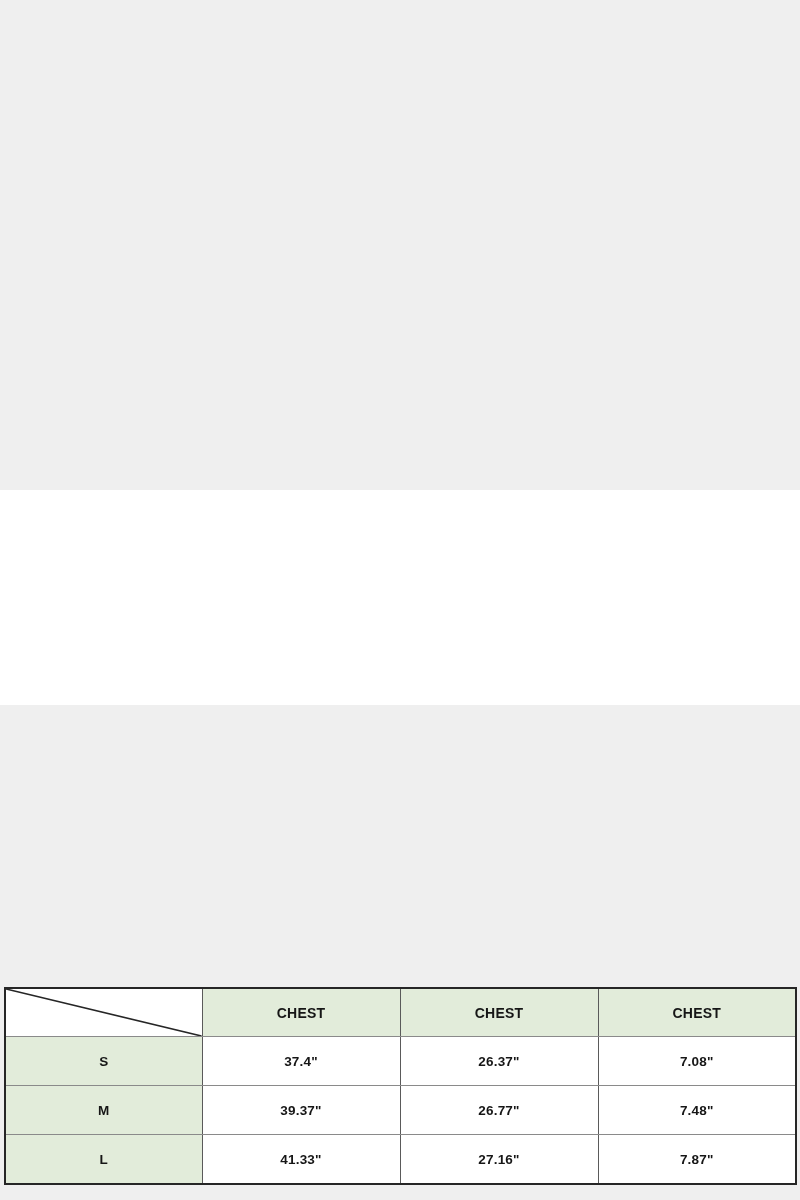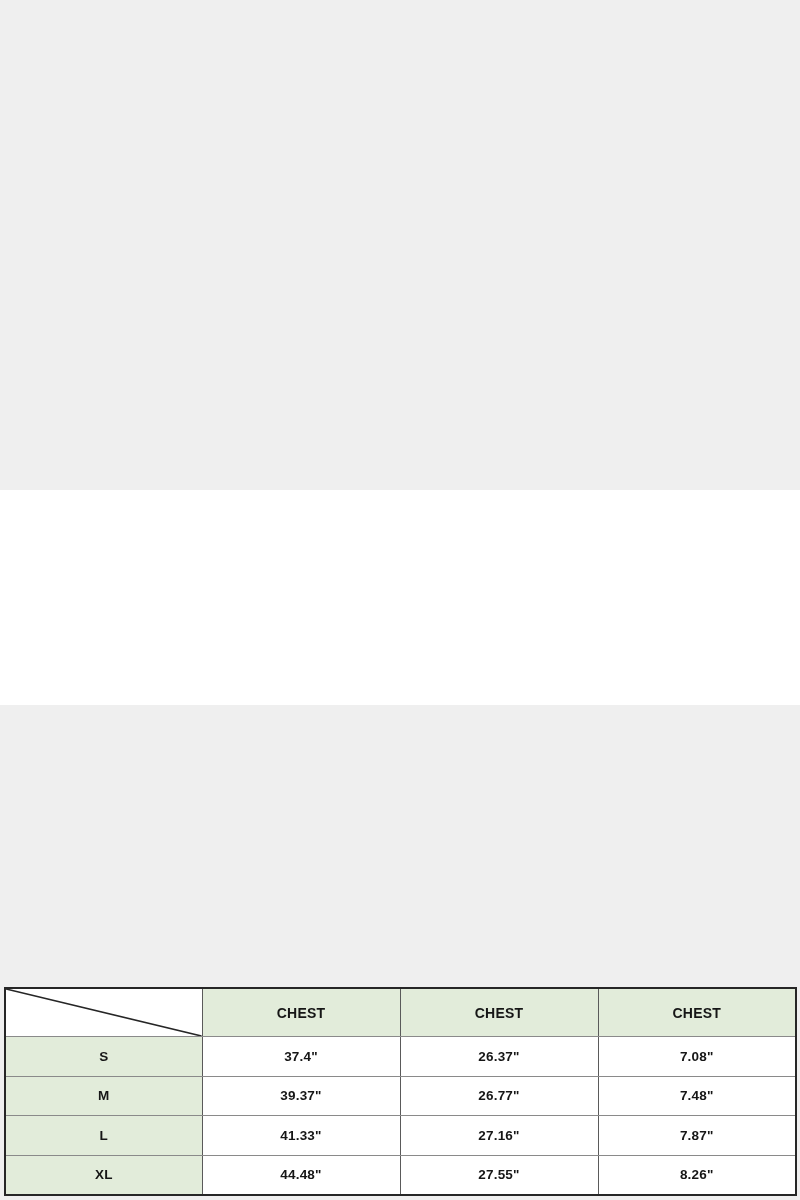--- a/index.html
+++ b/index.html
@@ -145,23 +145,17 @@
           <td class="measure-value">39.37"</td>
           <td class="measure-value">26.77"</td>
           <td class="measure-value">7.48"</td>
         </tr>
         <tr>
           <td class="size-label">L</td>
           <td class="measure-value">41.33"</td>
           <td class="measure-value">27.16"</td>
           <td class="measure-value">7.87"</td>
         </tr>
-        <tr>
-          <td class="size-label">XL</td>
-          <td class="measure-value">44.48"</td>
-          <td class="measure-value">27.55"</td>
-          <td class="measure-value">8.26"</td>
-        </tr>
       </tbody>
     </table>
 
   </div>
 </div>
 
 </body></html>

